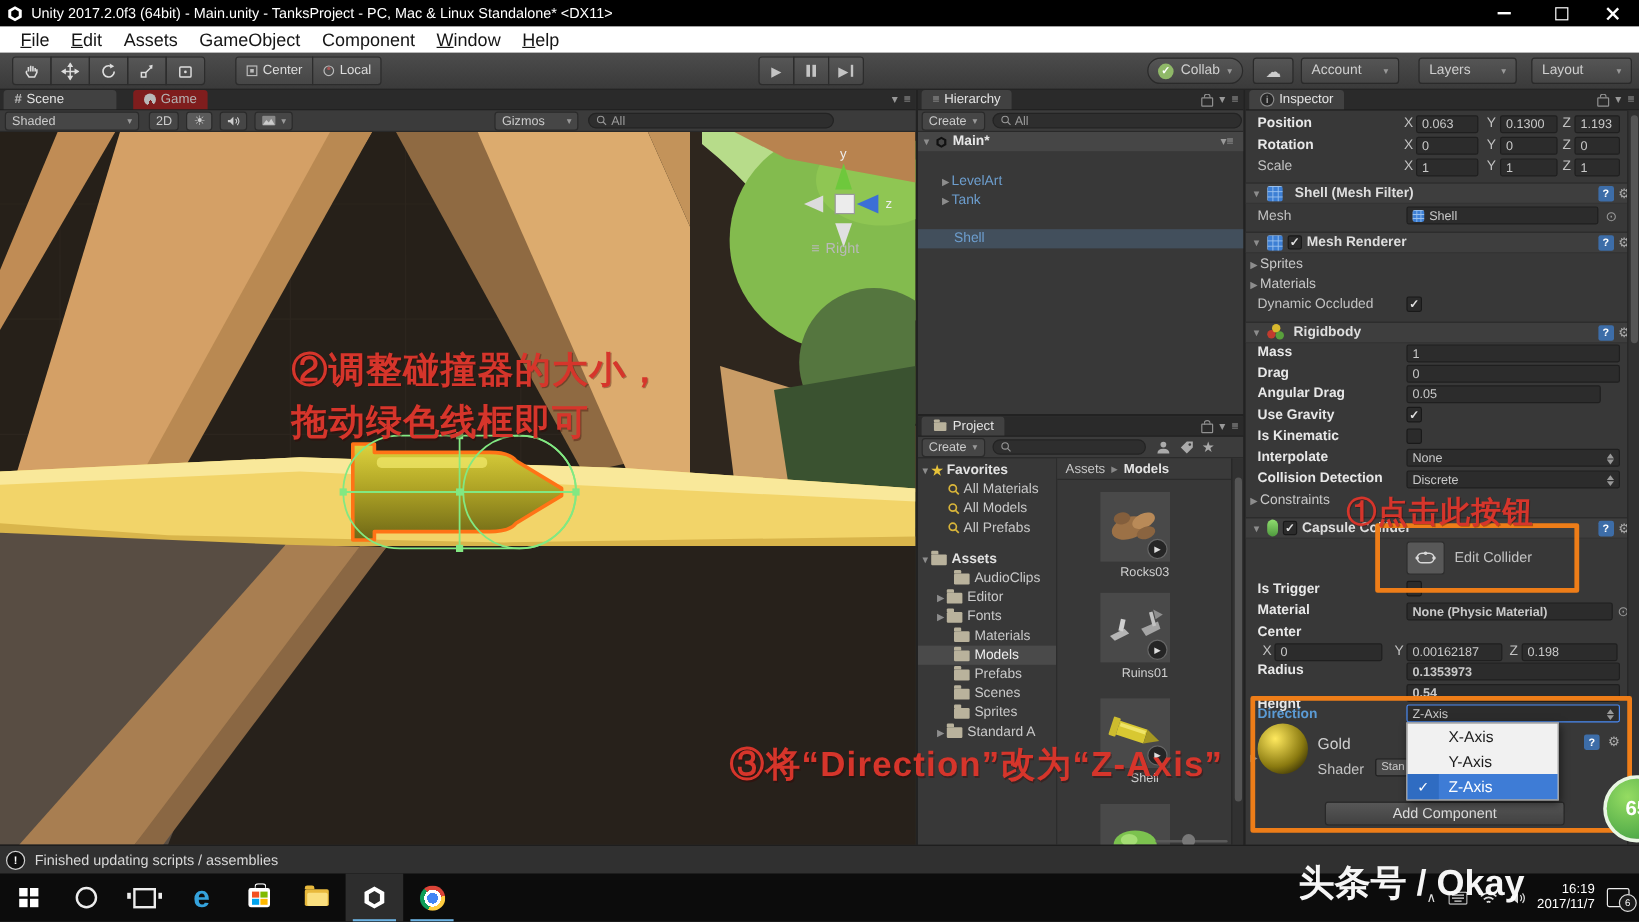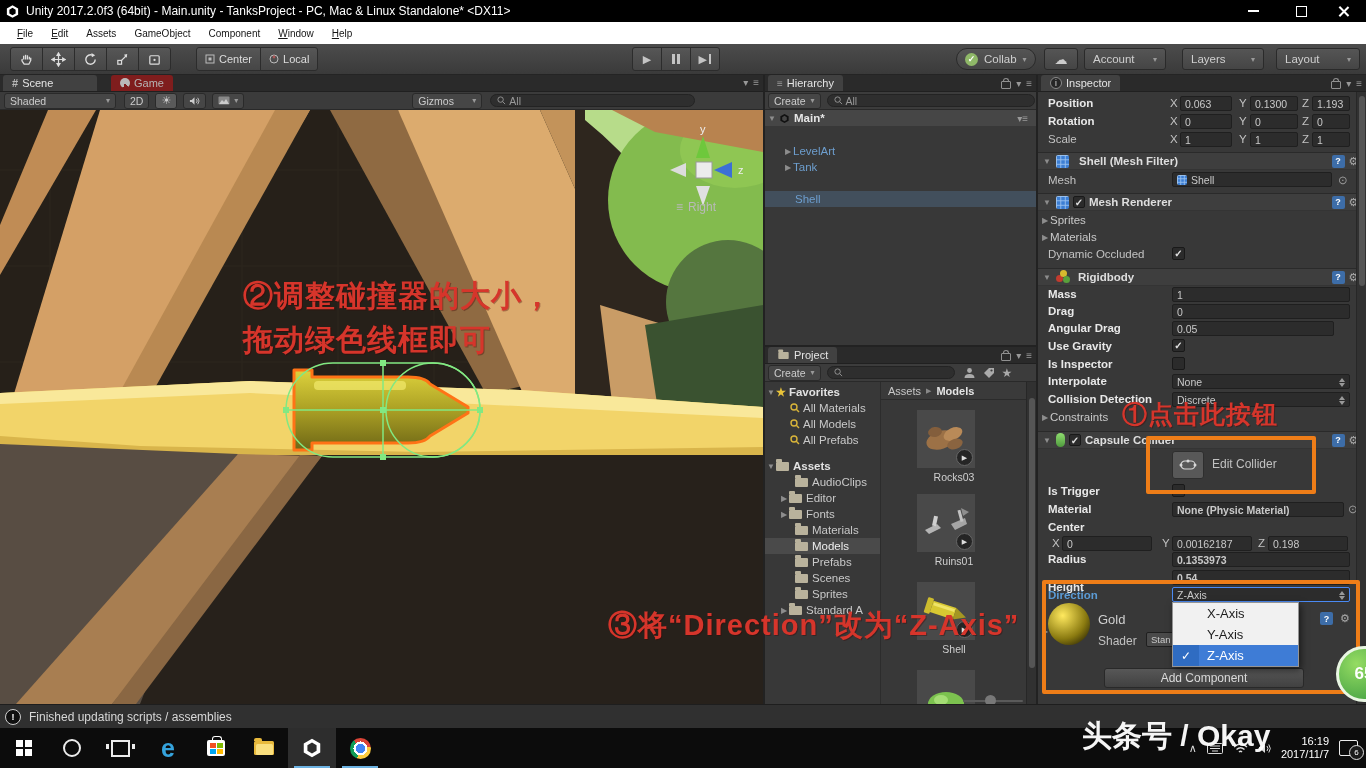--- a/index.html
+++ b/index.html
@@ -10,21 +10,21 @@
   .titlebar{left:0;top:0;width:1366px;height:22px;background:#000;color:#fff;display:flex;align-items:center;font-size:12px;}
   .titlebar .ttl{margin-left:6px;white-space:nowrap;}
   .winctl{position:absolute;top:0;height:22px;width:34px;display:flex;align-items:center;justify-content:center;}
   .wmin{right:96px}.wmax{right:48px}.wclose{right:6px}
   .bar-min{width:11px;height:2px;background:#fff;}
   .box-max{width:9px;height:9px;border:1.5px solid #fff;position:relative;background:#000;}
   .box-max:before{content:"";position:absolute;left:2px;top:-4px;width:9px;height:9px;border:1.5px solid #fff;z-index:-1;}
   .x-close{position:relative;width:11px;height:11px;}
   .x-close:before,.x-close:after{content:"";position:absolute;left:5px;top:-1px;width:1.6px;height:13px;background:#fff;}
   .x-close:before{transform:rotate(45deg);} .x-close:after{transform:rotate(-45deg);}
-  .menubar{left:0;top:22px;width:1366px;height:22px;background:#fff;color:#151515;display:flex;align-items:center;font-size:10px;padding-left:8px;box-sizing:border-box;}
+  .menubar{left:0;top:22px;width:1366px;height:22px;background:#fff;color:#151515;display:flex;align-items:center;font-size:15px;padding-left:8px;box-sizing:border-box;}
   .menubar span{padding:0 9px;display:inline-block;}
   .ulf:first-letter{text-decoration:underline;}
   
   .toolbar{left:0;top:44px;width:1366px;height:31px;background:linear-gradient(#4c4c4c,#3a3a3a);border-bottom:1px solid #242424;box-sizing:border-box;}
   .tbtn{height:24px;background:linear-gradient(#565656,#464646);border:1px solid #2c2c2c;display:flex;align-items:center;justify-content:center;box-sizing:border-box;color:#ddd;}
   .tgrp{position:absolute;top:3px;display:flex;}
   .tgrp .tbtn{width:33px;margin-left:-1px;}
   .tgrp .tbtn:first-child{border-radius:3px 0 0 3px;margin-left:0;}
   .tgrp .tbtn:last-child{border-radius:0 3px 3px 0;}
   .pivgrp .tbtn{width:auto;padding:0 8px;font-size:11px;gap:4px;}
@@ -63,21 +63,21 @@
   .rbico{width:14px;height:14px;position:relative;flex:none;}
   .rbico i{position:absolute;border-radius:50%;width:7px;height:7px;}
   .tri-ud{display:flex;flex-direction:column;align-items:center;position:absolute;right:4px;top:3px;}
   .tri-ud b{width:0;height:0;border-left:3px solid transparent;border-right:3px solid transparent;}
   .tri-ud .u{border-bottom:4px solid #999;margin-bottom:1px;} .tri-ud .d{border-top:4px solid #999;}
   .ddp{position:absolute;background:#f1f1f1;border:1px solid #949494;box-shadow:2px 3px 7px rgba(0,0,0,.55);z-index:30;}
   .ddrow{height:21px;display:flex;align-items:center;font-size:13px;color:#1c1c1c;padding-left:34px;position:relative;}
   .ddrow.sel{background:#3e7cd6;color:#fff;}
   .ddcheck{position:absolute;left:0;top:0;width:26px;height:100%;background:#2f6cc2;color:#fff;display:flex;align-items:center;justify-content:center;font-size:12px;}
   .oframe{position:absolute;border:4px solid #ee7d18;border-radius:2px;z-index:35;pointer-events:none;}
-  .anno{position:absolute;color:#d6352b;font-weight:bold;text-shadow:1px 1px 0 rgba(60,0,0,.35);letter-spacing:1px;z-index:40;white-space:nowrap;}
+  .anno{position:absolute;color:#d6352b;font-weight:bold;text-shadow:1px 1px 0 rgba(60,0,0,.35);letter-spacing:1px;z-index:40;white-space:nowrap;margin-top:12px;}
   
   .statusbar{left:0;top:704px;width:1366px;height:24px;background:#303030;border-top:1px solid #1e1e1e;display:flex;align-items:center;font-size:12px;color:#d8d8d8;box-sizing:border-box;}
   .sico{width:14px;height:14px;border-radius:50%;background:#101010;border:1px solid #cfcfcf;color:#fff;font-size:9px;display:flex;align-items:center;justify-content:center;margin:0 8px 0 5px;font-weight:bold;}
   .taskbar{left:0;top:728px;width:1366px;height:40px;background:#0c0c0c;display:flex;align-items:center;}
   .slot{width:48px;height:40px;display:flex;align-items:center;justify-content:center;position:relative;flex:none;}
   .slot.run:after{content:"";position:absolute;left:6px;right:6px;bottom:0;height:2.5px;background:#6cb2e2;}
   .slot.activeapp{background:#2d2d2d;}
   .winlogo{display:grid;grid-template-columns:7px 7px;grid-template-rows:7px 7px;gap:1.5px;}
   .winlogo i{background:#fff;}
   .ringico{width:14px;height:14px;border:2px solid #ececec;border-radius:50%;}
@@ -686,21 +686,21 @@
       <span>0</span>
     </div>
   <span class="lbl boldlbl" style="left:10px;top:247px">Angular Drag</span>
   <div class="fld" style="left:134px;top:246px;width:162px">
       <span>0.05</span>
     </div>
   <span class="lbl boldlbl" style="left:10px;top:265px">Use Gravity</span>
   <div class="cb" style="left:134px;top:264px">
       <span>✓</span>
     </div>
-  <span class="lbl boldlbl" style="left:10px;top:283px">Is Inspector</span>
+  <span class="lbl boldlbl" style="left:10px;top:283px">Is Kinematic</span>
   <div class="cb" style="left:134px;top:282px"></div>
   <span class="lbl boldlbl" style="left:10px;top:300px">Interpolate</span>
   <div class="fld" style="left:134px;top:299px;width:178px">
       <span>None</span>
       <span class="tri-ud">
         <b class="u"></b>
         <b class="d"></b>
       </span>
     </div>
   <span class="lbl boldlbl" style="left:10px;top:318px;max-width:120px;overflow:hidden">Collision Detection</span>

